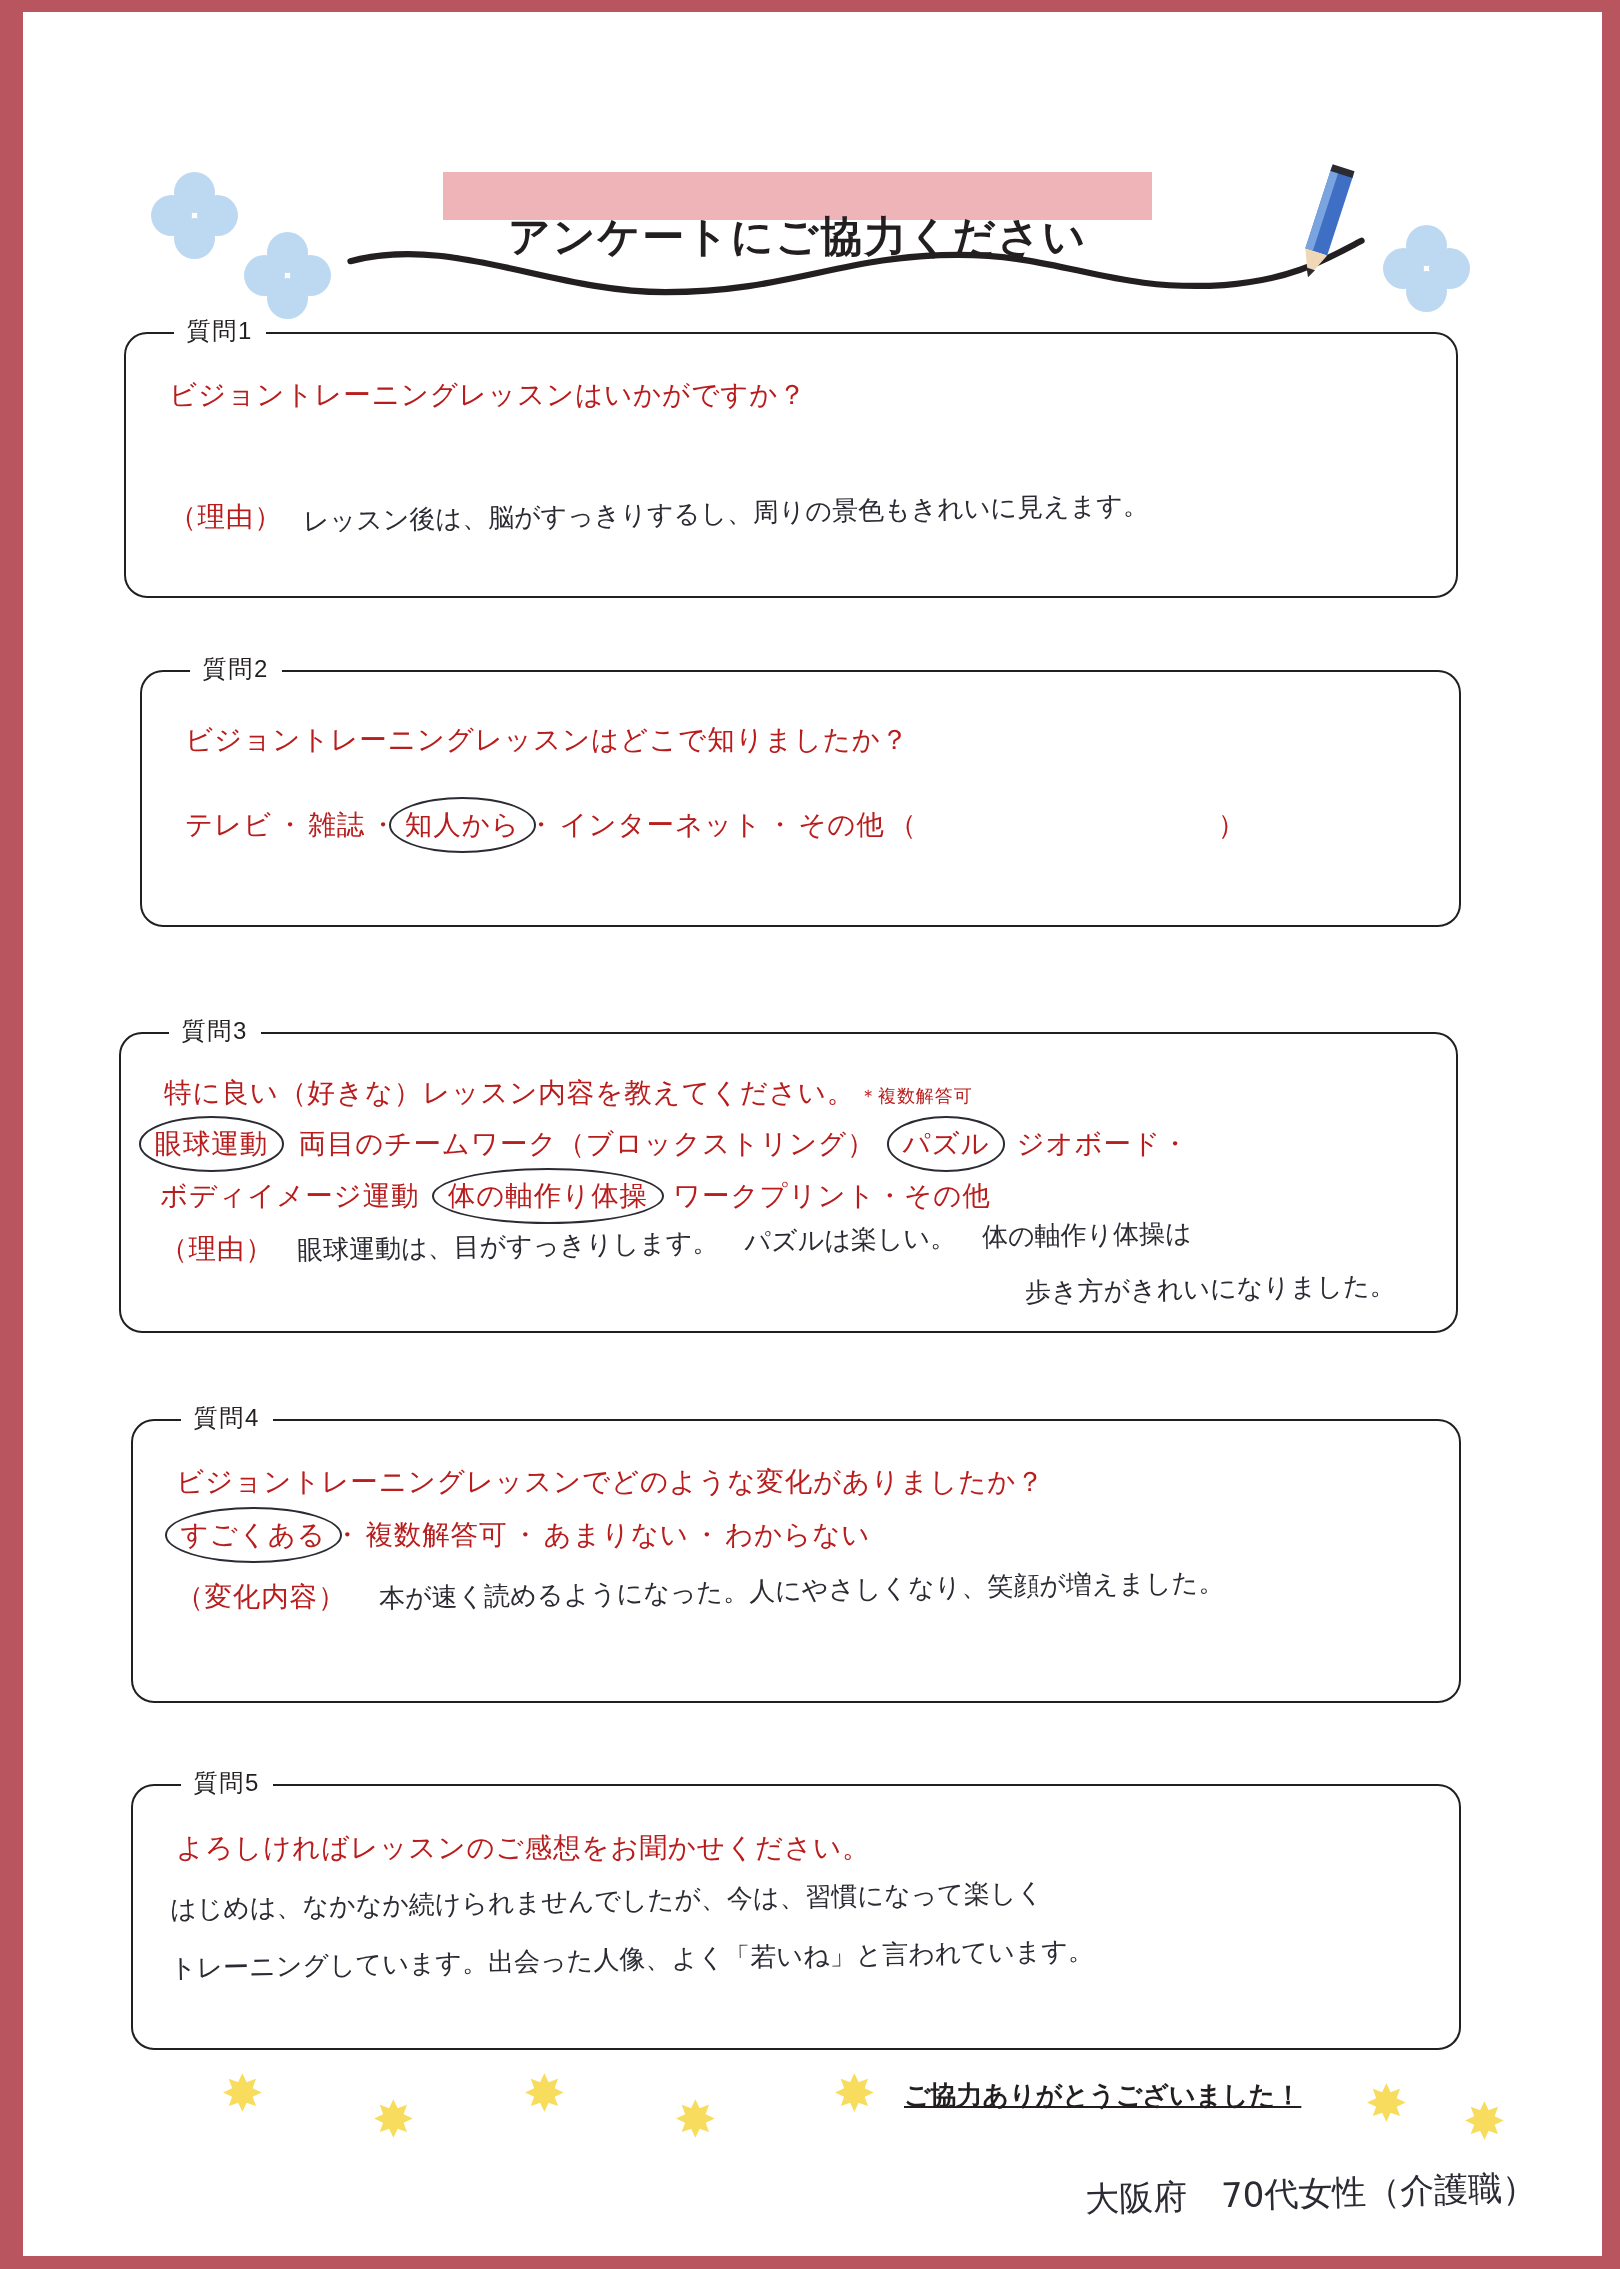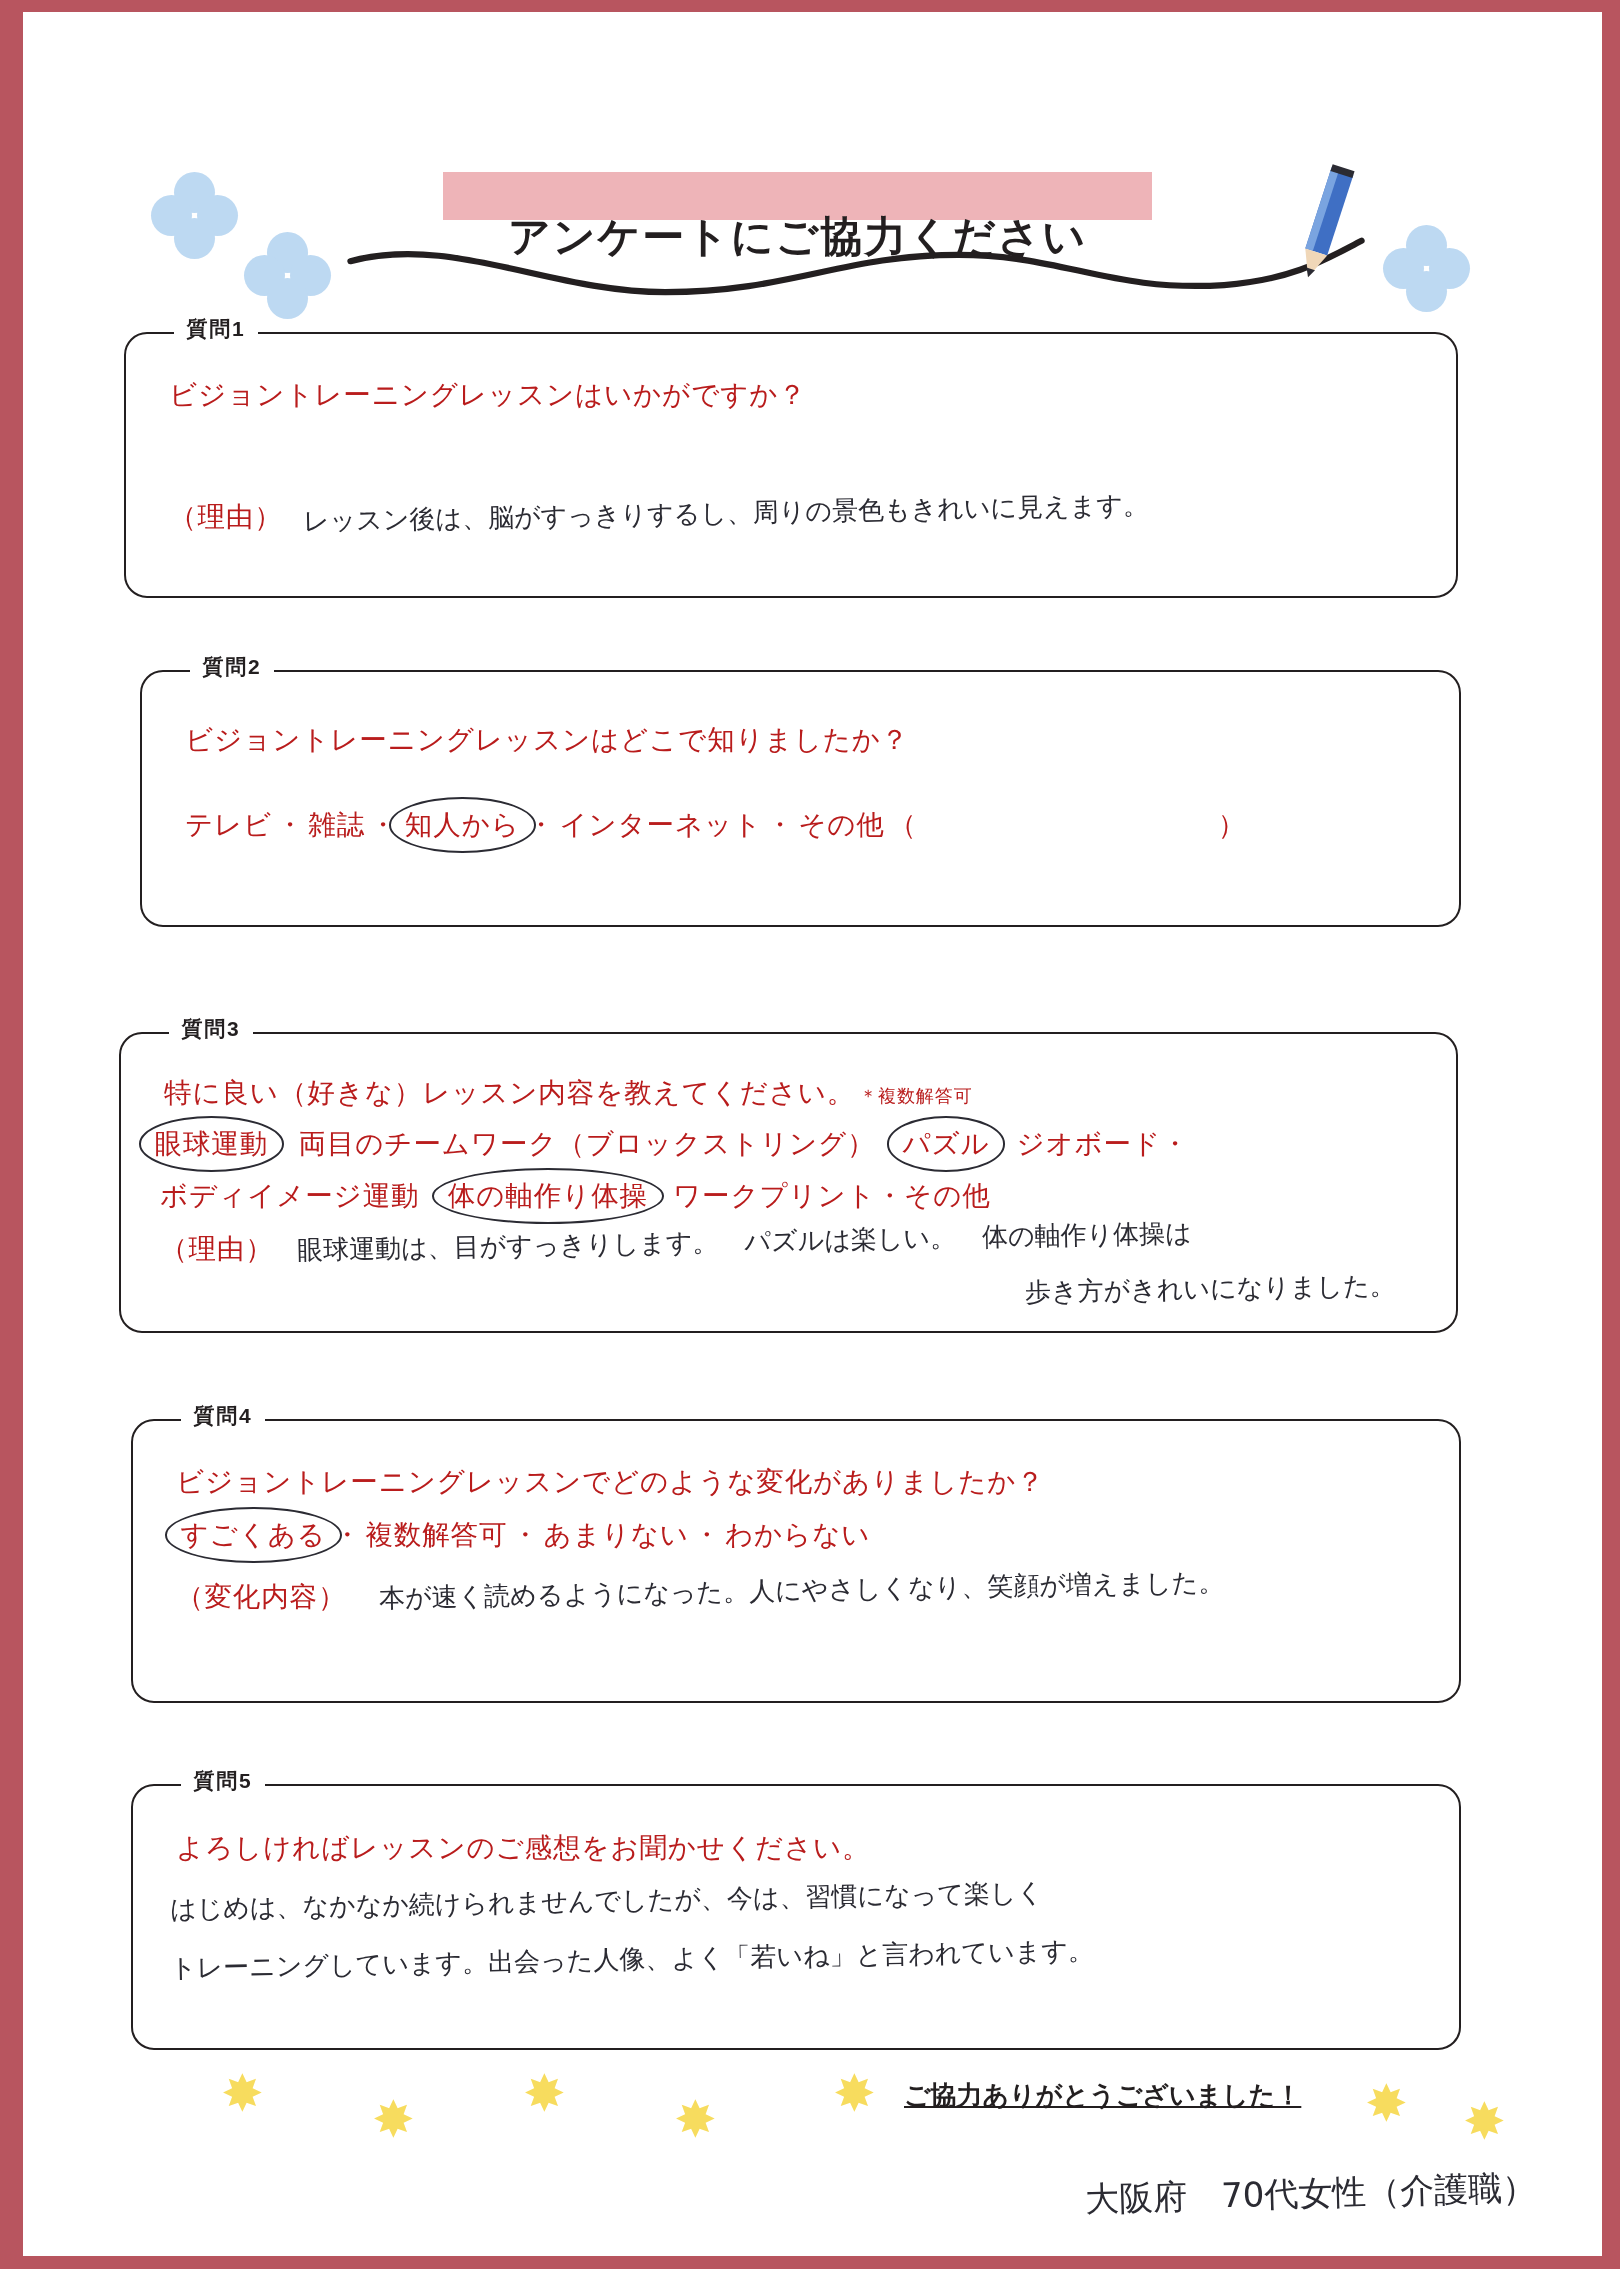--- a/index.html
+++ b/index.html
@@ -104,22 +104,22 @@
     background: #ffffff;
   }
   .qlabel-wrap {
     position: absolute;
     top: -19.5px;
     left: 48px;
     background: #ffffff;
     padding: 0 12.4px;
   }
   .qlabel {
-    font-size: 21px;
-    font-weight: bold;
+    font-size: 24px;
+    font-weight: normal;
     color: #231f20;
     letter-spacing: 1.8px;
     white-space: nowrap;
   }
   .qtext {
     font-size: 27.5px;
     color: #b91c1c;
     letter-spacing: 0.9px;
     white-space: nowrap;
   }

